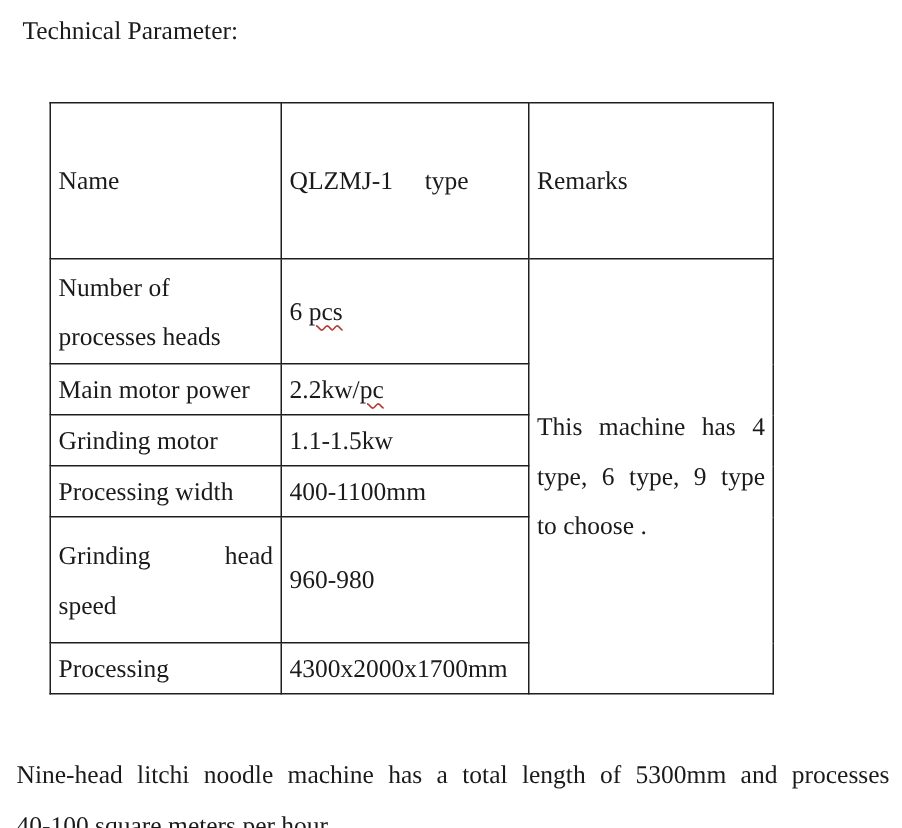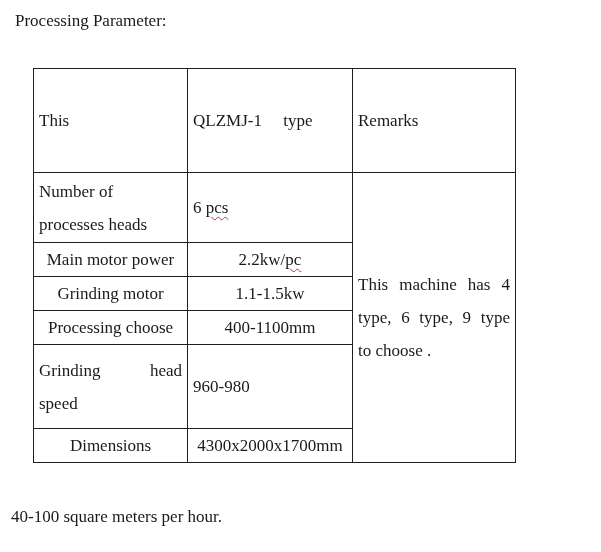--- a/index.html
+++ b/index.html
@@ -33,21 +33,21 @@
     padding: 0 5px;
     vertical-align: middle;
     line-height: 33px;
     overflow: hidden;
   }
   col.c-name    { width: 154px; }
   col.c-type    { width: 165px; }
   col.c-remarks { width: 163px; }
   tr.r-header { height: 104px; }
   tr.r-heads  { height: 70px; }
-  tr.r-small  { height: 33px; text-align: center; }
+  tr.r-small  { height: 33px; }
   tr.r-speed  { height: 84px; }
   .pre { white-space: pre-wrap; }
   .jl {
     text-align: justify;
     text-align-last: justify;
   }
   .spellcheck {
     text-decoration: underline;
     text-decoration-style: wavy;
     text-decoration-color: var(--spell);
@@ -58,31 +58,31 @@
   .footer-para {
     margin: 37px 8px 0 11px;
     line-height: 34px;
   }
 </style>
 </head>
 <body>
 
 <div>
 
-  <div class="doc-title">Processing Parameter:</div>
+  <div class="doc-title">Technical Parameter:</div>
 
   <table class="params">
     <colgroup>
       <col class="c-name">
       <col class="c-type">
       <col class="c-remarks">
     </colgroup>
     <tbody>
       <tr class="r-header">
-        <td>This</td>
+        <td>Name</td>
         <td class="pre">QLZMJ-1     type</td>
         <td>Remarks</td>
       </tr>
 
       <tr class="r-heads">
         <td>
           <div>Number of</div>
           <div>processes heads</div>
         </td>
         <td><span>6 </span><span class="spellcheck">pcs</span></td>
@@ -97,36 +97,37 @@
         <td>Main motor power</td>
         <td><span>2.2kw/</span><span class="spellcheck">pc</span></td>
       </tr>
 
       <tr class="r-small">
         <td>Grinding motor</td>
         <td><span>1.1-1.5kw</span><span class="spellcheck"></span></td>
       </tr>
 
       <tr class="r-small">
-        <td>Processing choose</td>
+        <td>Processing width</td>
         <td><span>400-1100mm</span><span class="spellcheck"></span></td>
       </tr>
 
       <tr class="r-speed">
         <td>
           <div class="jl">Grinding head</div>
           <div>speed</div>
         </td>
         <td><span>960-980</span><span class="spellcheck"></span></td>
       </tr>
 
       <tr class="r-small">
-        <td>Dimensions</td>
+        <td>Processing</td>
         <td><span>4300x2000x1700mm</span><span class="spellcheck"></span></td>
       </tr>
     </tbody>
   </table>
 
   <div class="footer-para">
+    <div class="jl">Nine-head litchi noodle machine has a total length of 5300mm and processes</div>
     <div>40-100 square meters per hour.</div>
   </div>
 
 </div>
 
 </body></html>

